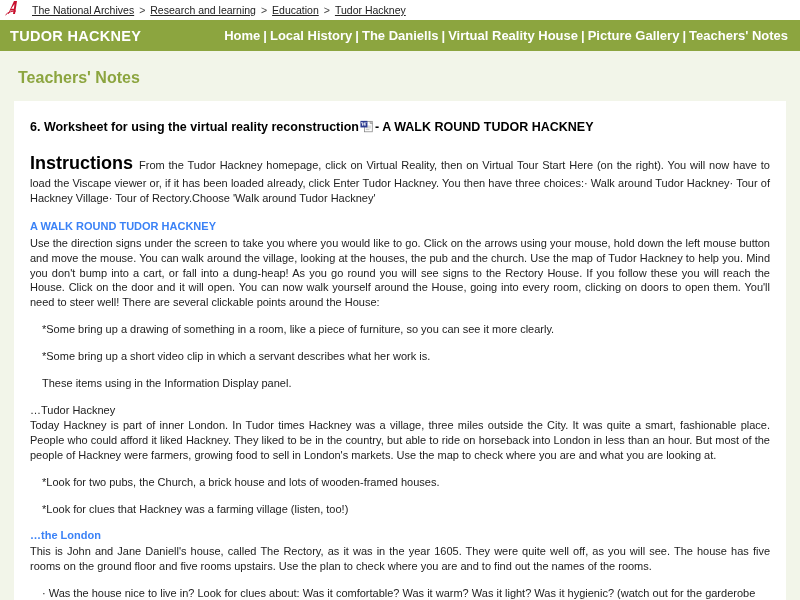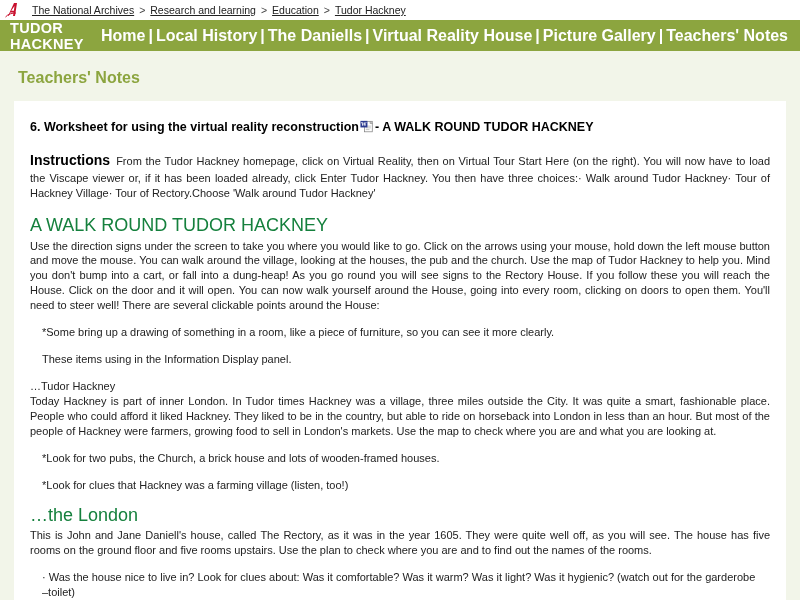--- a/index.html
+++ b/index.html
@@ -14,21 +14,20 @@
     font-family: "Liberation Sans", sans-serif;
     font-size: 11px;
     color: #222222;
   }
 
   
   .breadcrumb-bar {
     height: 20px;
     background: #ffffff;
     display: flex;
-    align-items: center;
     padding: 0 0 0 4px;
     box-sizing: border-box;
   }
   .tna-logo {
     width: 22px;
     height: 16px;
     margin-right: 6px;
     flex: 0 0 auto;
     display: block;
   }
@@ -61,21 +60,21 @@
     box-sizing: border-box;
   }
   .site-title {
     color: #ffffff;
     font-size: 14.5px;
     font-weight: bold;
     letter-spacing: 0.3px;
   }
   .site-nav {
     color: #ffffff;
-    font-size: 16px;
+    font-size: 13px;
     font-weight: bold;
     white-space: nowrap;
   }
   .site-nav .nav-link {
     color: #ffffff;
     text-decoration: none;
     cursor: pointer;
   }
   .site-nav .nav-sep {
     padding: 0 3px;
@@ -117,30 +116,30 @@
     width: 14px;
     height: 14px;
     margin: 0 1px;
   }
   .instructions-block {
     margin: 0 0 14px 0;
     line-height: 1.38;
     text-align: justify;
   }
   .instructions-label {
-    font-size: 14px;
+    font-size: 18px;
     font-weight: bold;
     color: #000;
     margin-right: 6px;
     margin-top: 31px;
   }
   h2.sec-head {
-    font-size: 18px;
-    font-weight: normal;
-    color: #15803d;
+    font-size: 11px;
+    font-weight: bold;
+    color: #3b82f6;
     margin: 0 0 2px 0;
     line-height: 1.2;
   }
   h2.sec-head.spaced {
     margin-top: 12px;
   }
   p.body-text {
     margin: 0;
     line-height: 1.36;
     text-align: justify;
@@ -191,20 +190,21 @@
         <line x1="6.6" y1="11" x2="10.8" y2="11" stroke="#9a9a9a" stroke-width="0.7"></line>
         <rect x="0.5" y="1" width="8" height="7.5" fill="#2b3a8f"></rect>
         <text x="4.5" y="7" font-size="6.5" font-family="Liberation Serif, serif" fill="#ffffff" text-anchor="middle">W</text>
       </svg><span>- A WALK ROUND TUDOR HACKNEY</span></div>
 
     <div class="instructions-block"><span class="instructions-label">Instructions</span><span>From the Tudor Hackney homepage, click on Virtual Reality, then on Virtual Tour Start Here (on the right). You will now have to load the Viscape viewer or, if it has been loaded already, click Enter Tudor Hackney. You then have three choices:· Walk around Tudor Hackney· Tour of Hackney Village· Tour of Rectory.Choose 'Walk around Tudor Hackney'</span></div>
 
     <h2 class="sec-head">A WALK ROUND TUDOR HACKNEY</h2>
     <p class="body-text">Use the direction signs under the screen to take you where you would like to go. Click on the arrows using your mouse, hold down the left mouse button and move the mouse. You can walk around the village, looking at the houses, the pub and the church. Use the map of Tudor Hackney to help you. Mind you don't bump into a cart, or fall into a dung-heap! As you go round you will see signs to the Rectory House. If you follow these you will reach the House. Click on the door and it will open. You can now walk yourself around the House, going into every room, clicking on doors to open them. You'll need to steer well! There are several clickable points around the House:</p>
     <p class="body-line">*Some bring up a drawing of something in a room, like a piece of furniture, so you can see it more clearly.</p>
+    <p class="body-line">*Some bring up a short video clip in which a servant describes what her work is.</p>
     <p class="body-line">These items using in the Information Display panel.</p>
 
     <p class="subtle-lead">…Tudor Hackney</p>
     <p class="body-text">Today Hackney is part of inner London. In Tudor times Hackney was a village, three miles outside the City. It was quite a smart, fashionable place. People who could afford it liked Hackney. They liked to be in the country, but able to ride on horseback into London in less than an hour. But most of the people of Hackney were farmers, growing food to sell in London's markets. Use the map to check where you are and what you are looking at.</p>
     <p class="body-line">*Look for two pubs, the Church, a brick house and lots of wooden-framed houses.</p>
     <p class="body-line">*Look for clues that Hackney was a farming village (listen, too!)</p>
 
     <h2 class="sec-head spaced">…the London</h2>
     <p class="body-text">This is John and Jane Daniell's house, called The Rectory, as it was in the year 1605. They were quite well off, as you will see. The house has five rooms on the ground floor and five rooms upstairs. Use the plan to check where you are and to find out the names of the rooms.</p>
     <p class="body-line">· Was the house nice to live in? Look for clues about: Was it comfortable? Was it warm? Was it light? Was it hygienic? (watch out for the garderobe –toilet)</p>

